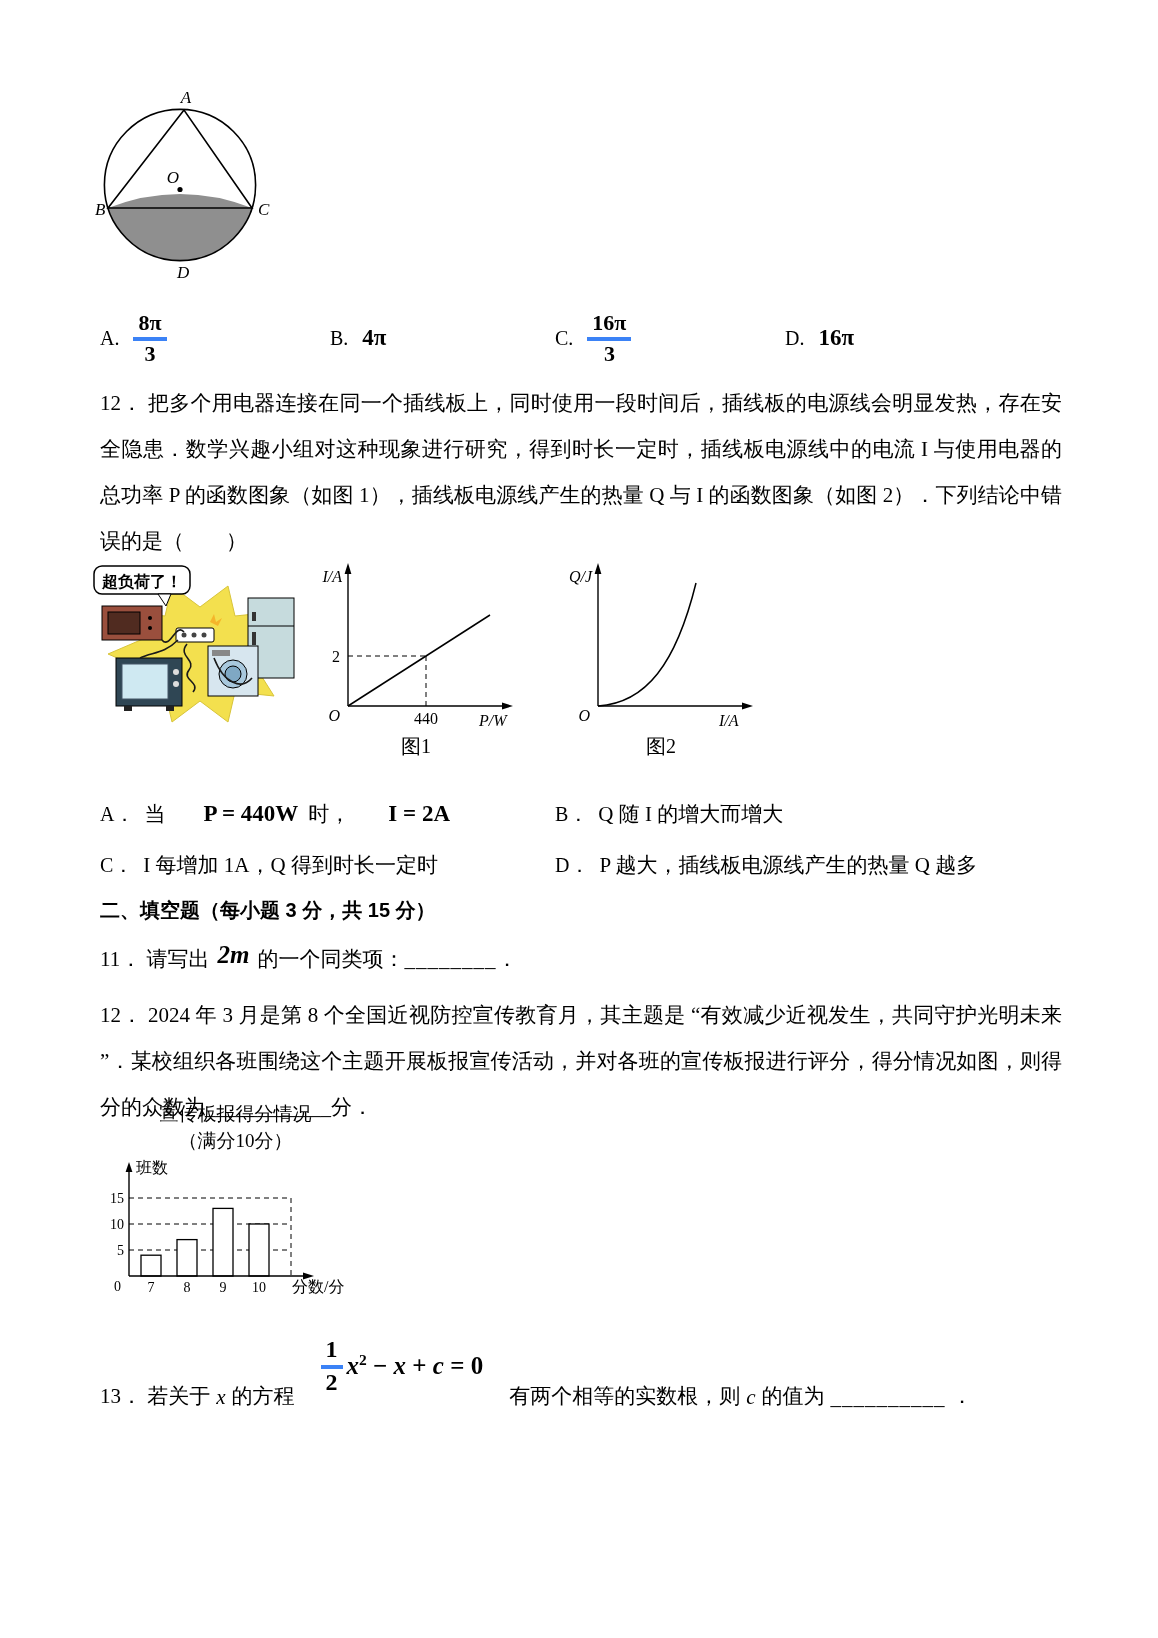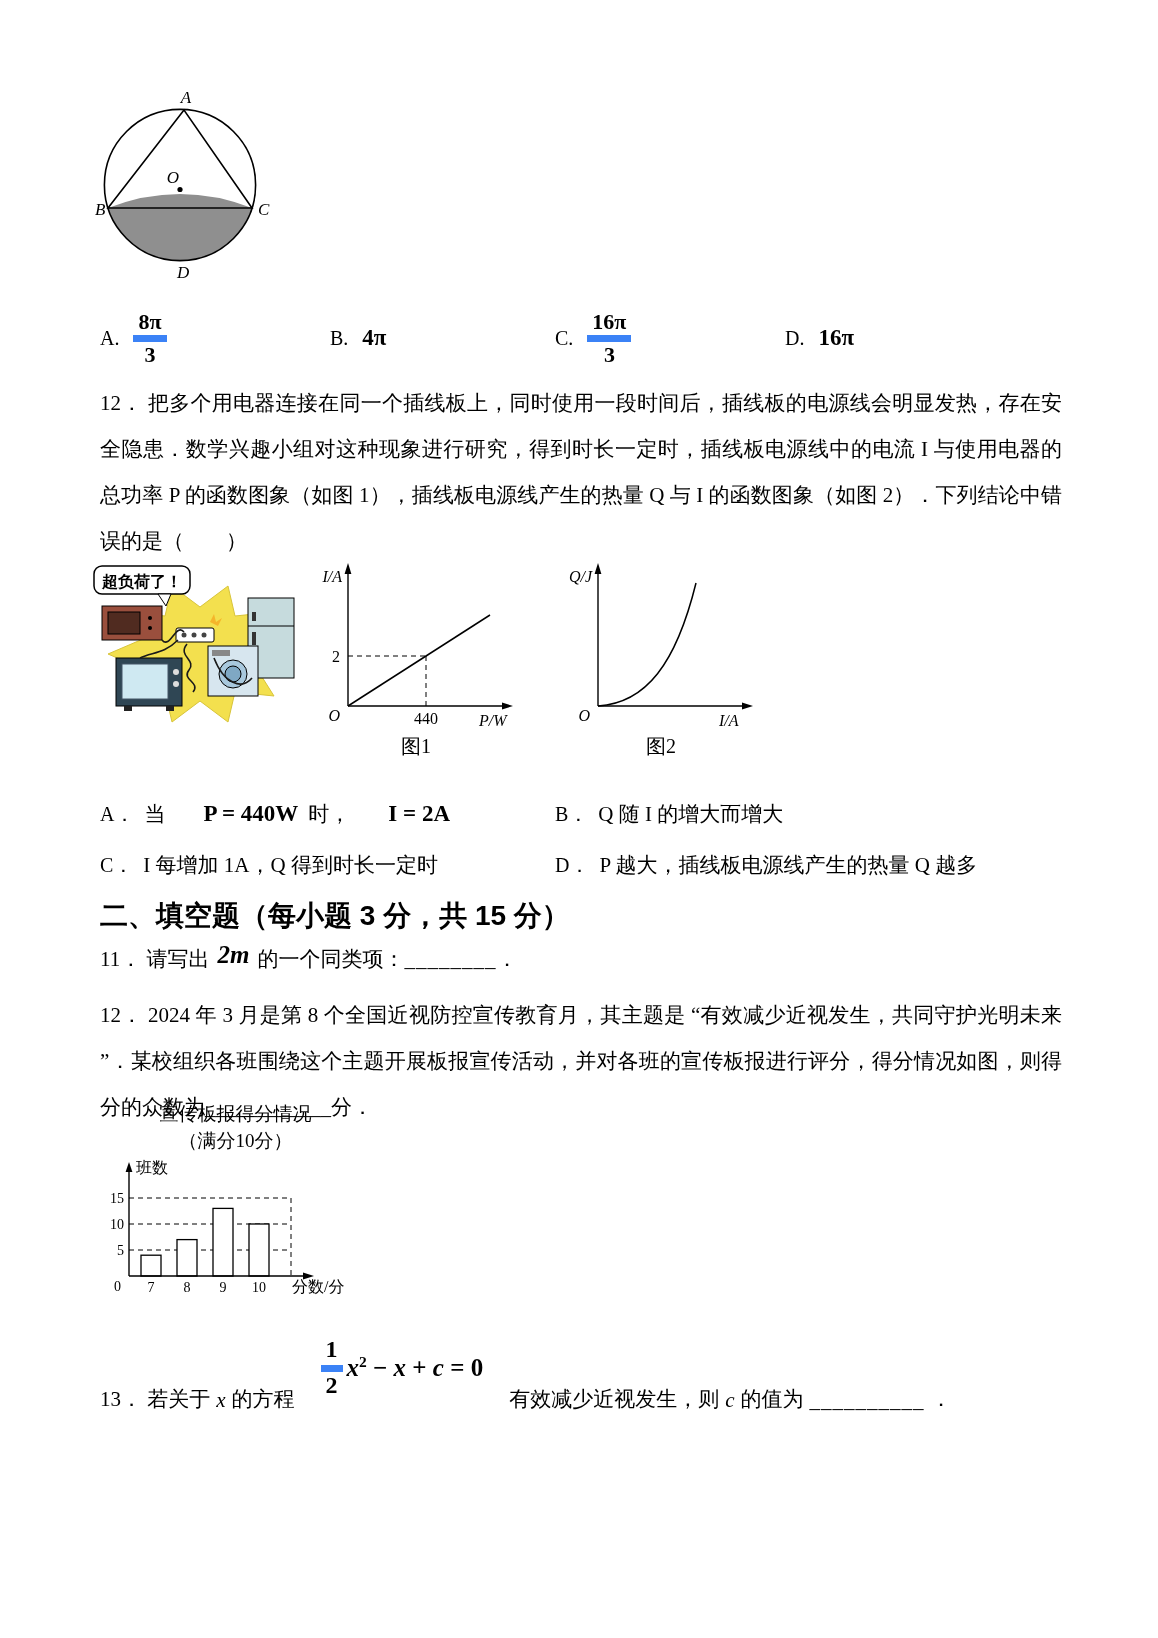--- a/index.html
+++ b/index.html
@@ -24,37 +24,37 @@
 
   .fig-circle { left:85px; top:88px; }
 
   .q9row { left:100px; top:300px; width:960px; height:76px; }
   .q9opt { position:absolute; display:flex; align-items:center; gap:14px; height:100%; }
   .q9opt.a { left:0; } .q9opt.b { left:230px; } .q9opt.c { left:455px; } .q9opt.d { left:685px; }
   .olabel { font-size:20px; }
   .val { font-weight:bold; font-size:23px; }
   .frac { display:inline-flex; flex-direction:column; text-align:center; font-weight:bold;
           font-size:22px; line-height:1.15; vertical-align:middle; }
-  .frac .num { display:block; border-bottom:7px solid #3b82f6; padding:0 5px 1px; }
+  .frac .num { display:block; border-bottom:4px solid #3b82f6; padding:0 5px 1px; }
   .frac .den { display:block; }
 
   .q10text { left:100px; top:380px; width:962px; }
 
   .cartoon { left:92px; top:562px; }
   .fig1 { left:298px; top:556px; }
   .fig2 { left:556px; top:556px; }
 
   .optrow { left:100px; top:800px; width:962px; height:42px; }
   .optrow.r2 { top:851px; }
   .cell { position:absolute; display:flex; align-items:baseline; gap:10px; white-space:nowrap; }
   .cell.left { left:0; } .cell.right { left:455px; }
   .bmath { font-weight:bold; font-size:23px;margin-left:28px; }
 
   .sec2 { left:100px; top:897px; font-family:"Liberation Sans","DejaVu Sans",sans-serif;
-          font-weight:700; font-size:28px; }
+          font-weight:700; font-size:20px; }
 
   .q11 { left:100px; top:944px; }
   .term { font-weight:bold; font-style:italic; font-size:25px; position:relative; top:-3px; margin:16px 8px;text-align:center; }
 
   .q12 { left:100px; top:992px; width:962px; }
 
   .chart-title { left:128px; top:1100px; width:215px; text-align:center; font-size:19px; line-height:27px; }
   .score-wrap { left:95px; top:1158px; }
 
   .q13 { left:100px; top:1350px; display:flex; align-items:flex-end; gap:6px; white-space:nowrap; }
@@ -254,20 +254,20 @@
     <span>13． 若关于</span>
     <span class="it">x</span>
     <span>的方程</span>
     <span class="formula">
       <span class="frac">
         <span class="num">1</span>
         <span class="den">2</span>
       </span>
       <span class="fx"><i>x</i><sup>2</sup><span> − </span><i>x</i><span> + </span><i>c</i><span> = 0</span></span>
     </span>
-    <span>有效减少近视发生，则</span>
+    <span>有两个相等的实数根，则</span>
     <span class="it">c</span>
     <span>的值为</span>
     <span class="blank">__________</span>
     <span>．</span>
   </div>
 
 </div>
 
 </body></html>

